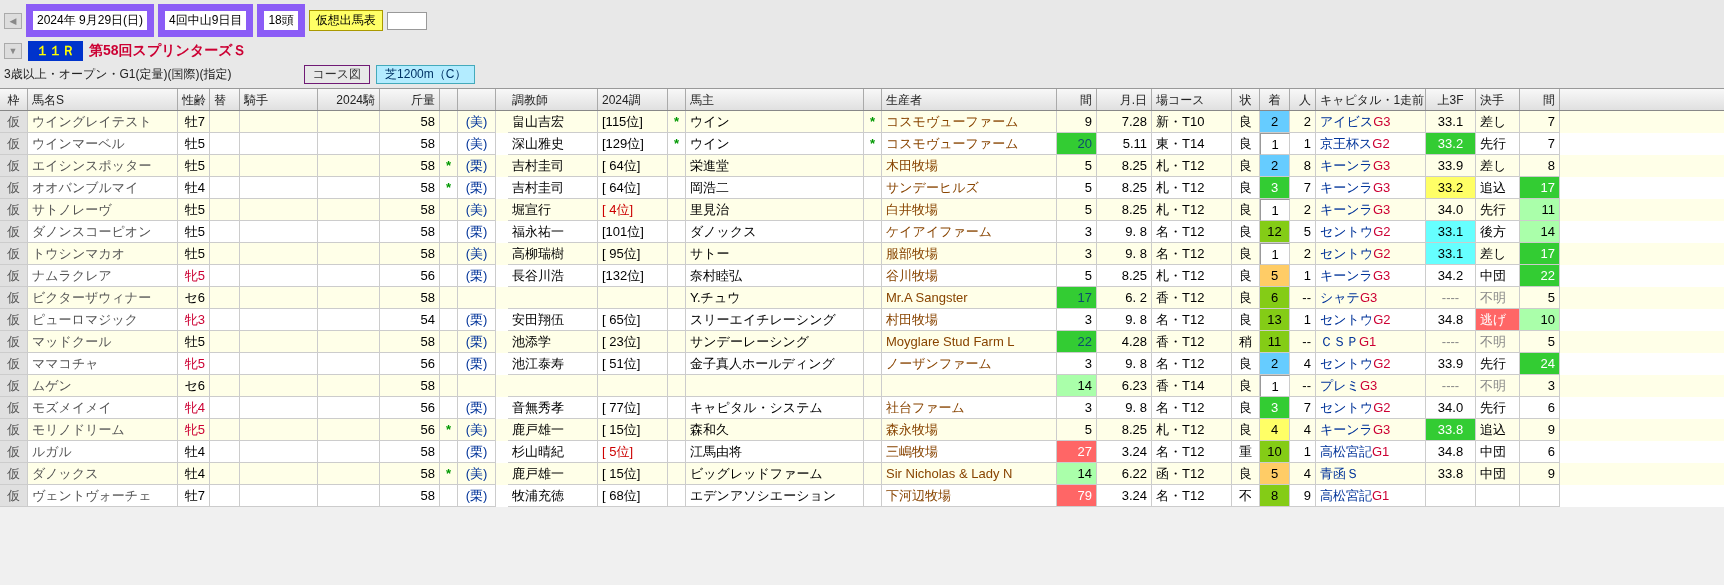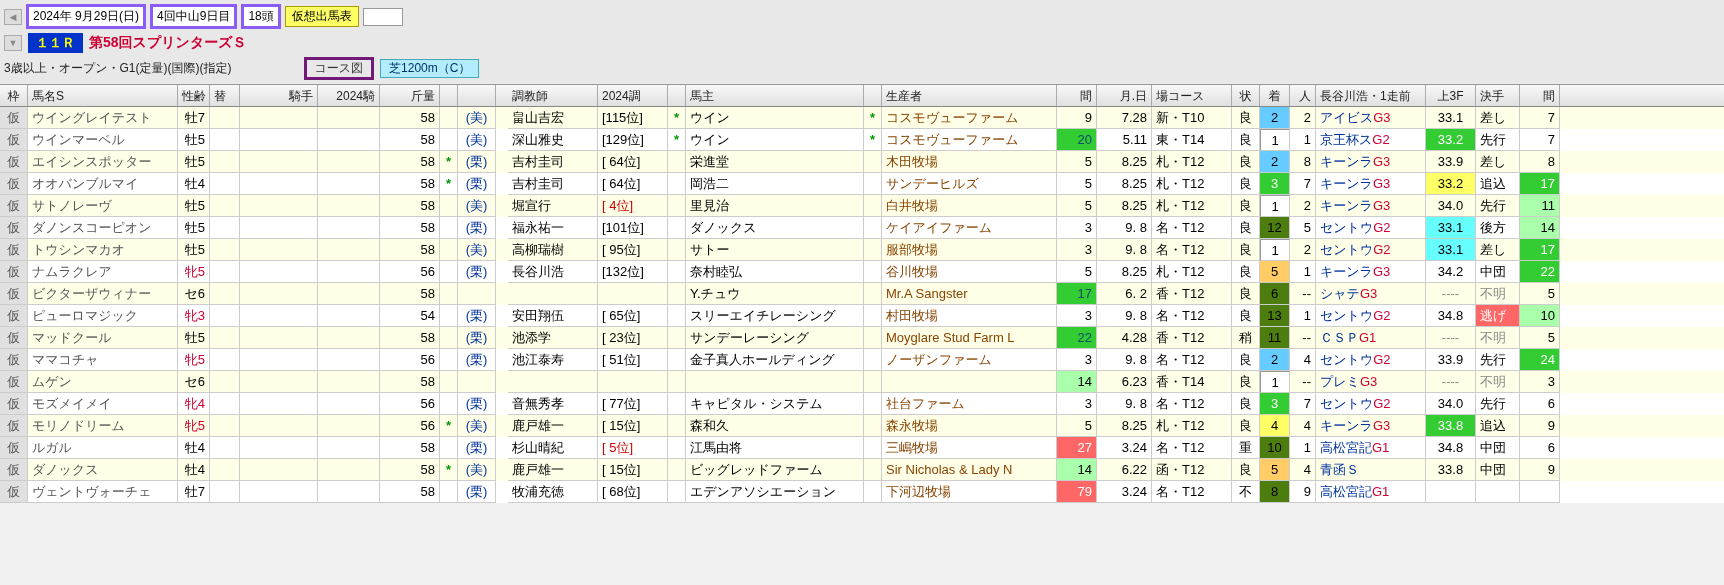--- a/index.html
+++ b/index.html
@@ -27,21 +27,21 @@
     background: #ddd;
     border: 1px solid #aaa;
     display: inline-flex;
     align-items: center;
     justify-content: center;
     font-size: 9px;
     color: #888;
   }
   .date-box, .meet-box, .horses-box {
     background: #fff;
-    border: 3px solid #8b5cf6;
+    border: 7px solid #8b5cf6;
     padding: 1px 4px;
     font-size: 12px;
   }
   .badge-virtual {
     background: #ffff66;
     color: #000;
     padding: 1px 6px;
     border: 1px solid #aa9900;
     font-size: 12px;
   }
@@ -74,21 +74,21 @@
     align-items: center;
     gap: 6px;
     padding: 2px 0;
   }
   .race-cond {
     font-size: 12px;
     color: #222;
   }
   .course-btn {
     background: #e8e8e8;
-    border: 3px solid #701a75;
+    border: 1px solid #701a75;
     padding: 0 8px;
     font-size: 12px;
     color: #333;
   }
   .course-box {
     background: #b3ecff;
     border: 1px solid #4ab;
     padding: 0 8px;
     font-size: 12px;
     color: #003366;
@@ -126,21 +126,21 @@
     font-size: 13px;
   }
   .grid-row:nth-child(odd) { background: #ffffe8; }
   .grid-row:nth-child(even) { background: #fff; }
 
   
   .c-waku   { width: 28px; text-align: center; }
   .c-name   { width: 150px; }
   .c-sex    { width: 32px; text-align: right; }
   .c-chg    { width: 30px; }
-  .c-jockey { width: 78px; text-align: right; }
+  .c-jockey { width: 78px; }
   .c-jrank  { width: 62px; text-align: right; }
   .c-wght   { width: 60px; text-align: right; }
   .c-star1  { width: 18px; text-align: center; }
   .c-loc    { width: 38px; text-align: center; }
   .c-trainer{ width: 90px; margin-left: 12px; }
   .c-trank  { width: 70px; }
   .c-star2  { width: 18px; text-align: center; }
   .c-owner  { width: 178px; }
   .c-star3  { width: 18px; text-align: center; }
   .c-breeder{ width: 175px; }
@@ -171,21 +171,21 @@
   .bg-green  { background: #33cc33 !important; color: #0c4a6e; }
   .bg-lgreen { background: #aaffaa !important; }
   .bg-red    { background: #ff6666 !important; color: #fff; }
 
   
   .fin-1 { background: #fff; color: #000; border: 1px solid #999; }
   .fin-2 { background: #66ccff; }
   .fin-3 { background: #33cc33; color: #fff; }
   .fin-4 { background: #ffff66; }
   .fin-5 { background: #ffcc66; }
-  .fin-other { background: #4d7c0f; text-align: center; }
+  .fin-other { background: #84cc16; text-align: center; }
 
   
   .f3-green { background: #33cc33 !important; color: #fff; }
   .f3-yellow{ background: #ffff66 !important; }
   .f3-cyan  { background: #66ffff !important; }
   .f3-plain { }
   .f3-none  { color: #888; }
 
   
   .s-nige  { background: #ff6666; color: #fff; }
@@ -234,21 +234,21 @@
     <div class="cell c-star2"></div>
     <div class="cell c-owner">馬主</div>
     <div class="cell c-star3"></div>
     <div class="cell c-breeder">生産者</div>
     <div class="cell c-gap">間</div>
     <div class="cell c-date">月.日</div>
     <div class="cell c-crs">場コース</div>
     <div class="cell c-cond">状</div>
     <div class="cell c-fin">着</div>
     <div class="cell c-pop">人</div>
-    <div class="cell c-race">長谷川浩・1走前</div>
+    <div class="cell c-race">キャピタル・1走前</div>
     <div class="cell c-3f">上3F</div>
     <div class="cell c-style">決手</div>
     <div class="cell c-gap2">間</div>
   </div>
   <div id="rows">
       <div class="grid-row">
         <div class="cell c-waku kari">仮</div>
         <div class="cell c-name horse-tx">ウイングレイテスト</div>
         <div class="cell c-sex ">牡7</div>
         <div class="cell c-chg"></div>

